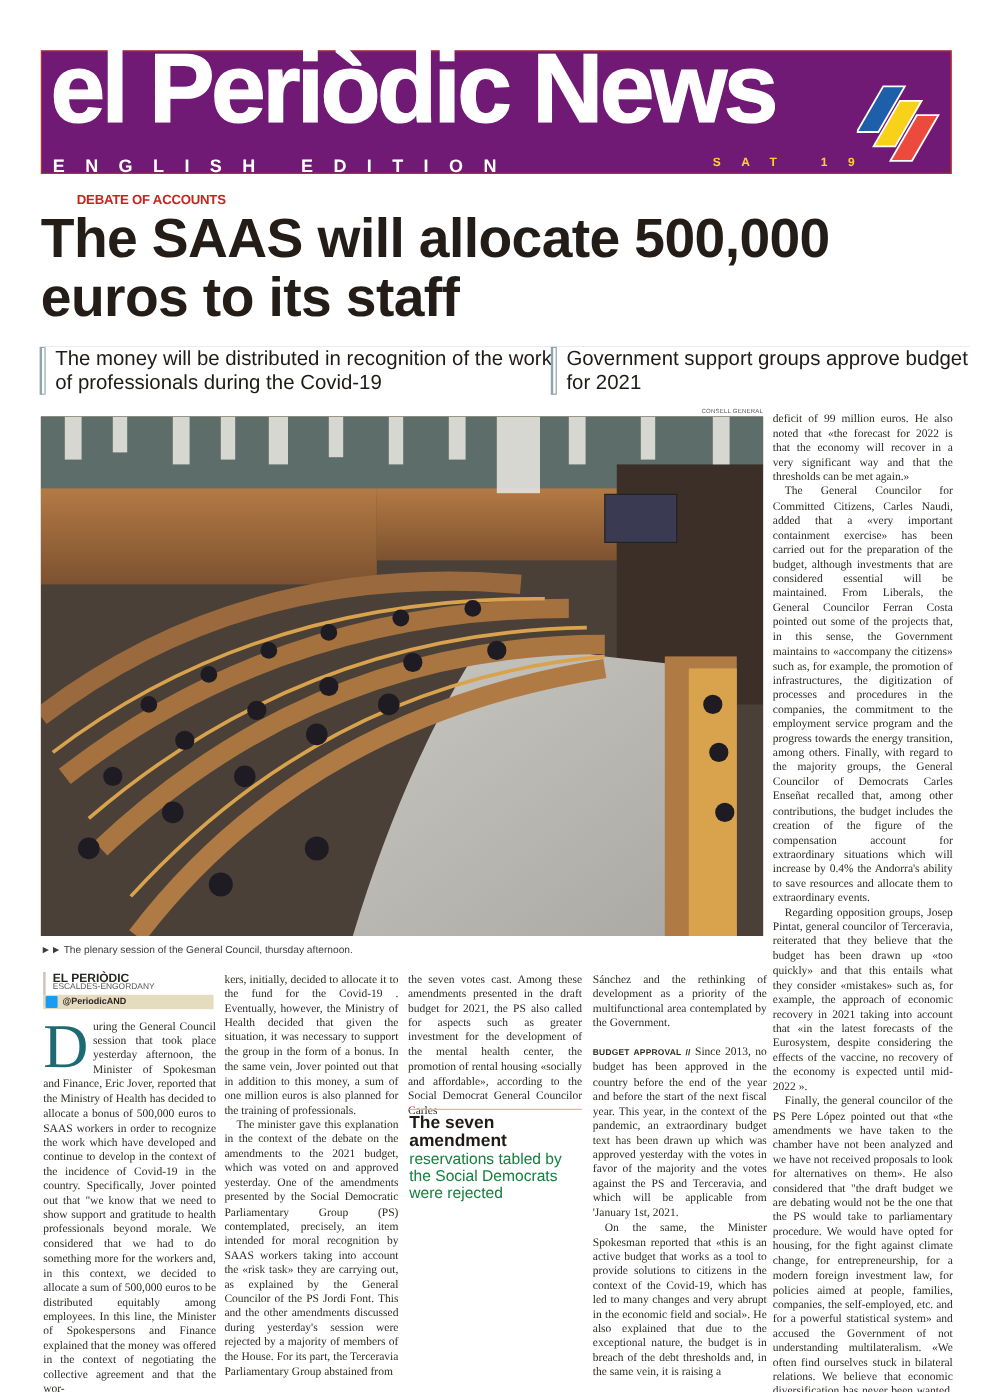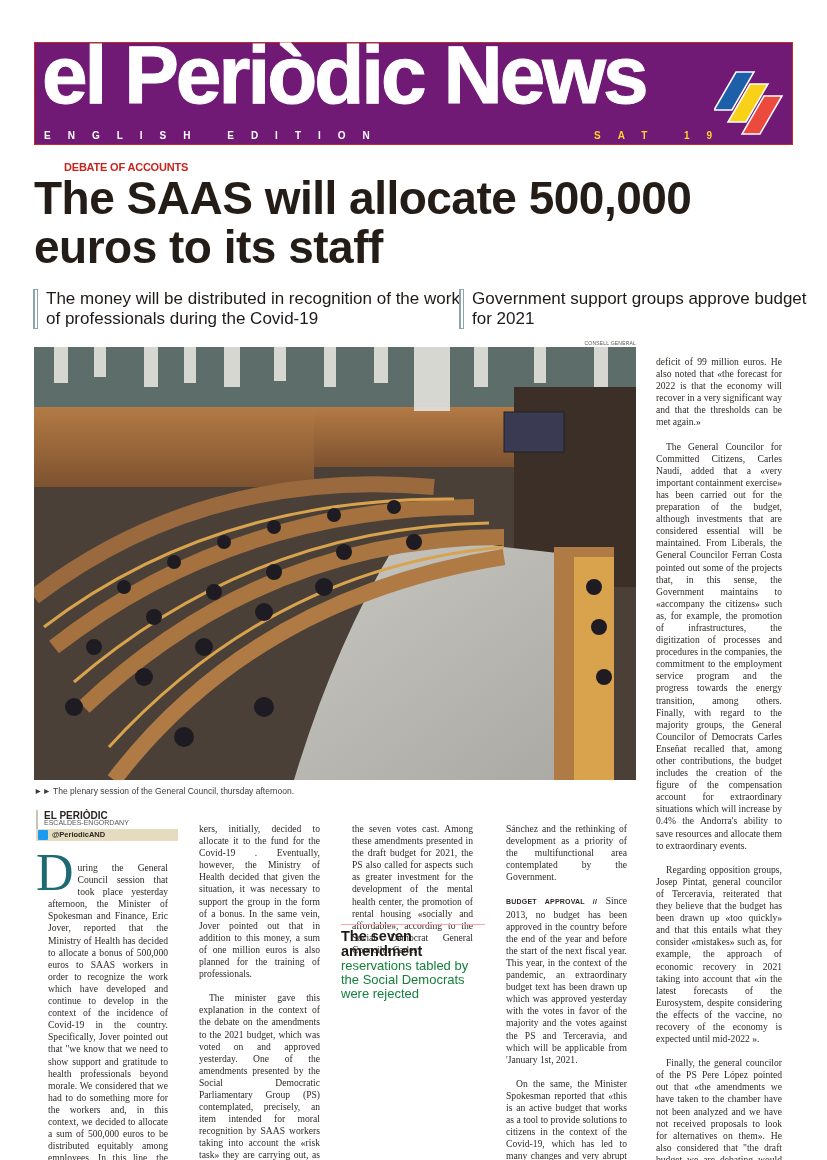--- a/index.html
+++ b/index.html
@@ -2,38 +2,38 @@
 <html><head>
 <meta charset="utf-8">
 <style>
   html, body { margin:0; padding:0; background:#ffffff; }
   body { width:827px; height:1160px; position:relative; overflow:hidden; font-family:"Liberation Serif", serif; color:#2a2522; }
   .abs { position:absolute; }
 
   
   .masthead { left:34px; top:42px; width:759px; height:103px; background:#701a75; box-shadow: inset 0 0 0 1px #c22c22; }
   .logo-text { left:8px; top:-8px; font-family:"Liberation Sans", sans-serif; font-weight:bold; font-size:82px; letter-spacing:-3px; color:#ffffff; white-space:nowrap; line-height:1; -webkit-text-stroke:1px #ffffff; }
-  .edition { left:10px; top:88px; font-family:"Liberation Sans", sans-serif; font-weight:bold; font-size:10px; letter-spacing:17px; color:#ffffff; white-space:nowrap; }
+  .edition { left:10px; top:88px; font-family:"Liberation Sans", sans-serif; font-weight:bold; font-size:15px; letter-spacing:17px; color:#ffffff; white-space:nowrap; }
   .date { left:560px; top:88px; font-family:"Liberation Sans", sans-serif; font-weight:bold; font-size:10px; letter-spacing:17px; color:#ffd12b; white-space:nowrap; }
   .stripes { left:680px; top:28px; width:72px; height:72px; }
 
   .section-label { left:36px; top:161px; font-family:"Liberation Sans", sans-serif; font-weight:bold; font-size:11px; color:#c8241e; letter-spacing:-0.2px;padding-left:28px; }
   .headline { left:34px; top:174px; width:760px; font-family:"Liberation Sans", sans-serif; font-weight:bold; font-size:46px; line-height:49px; color:#231c17; letter-spacing:-0.5px; }
 
   .subhead { top:289px; font-family:"Liberation Sans", sans-serif; font-size:17px; line-height:20px; color:#1f1a17; padding-left:8px; border-left:1px solid #8fa5ad; box-shadow: -3px 0 0 -1px #fff, -4px 0 0 0 #8fa5ad; }
   .subhead.left { left:37px; width:420px; }
   .subhead.right { left:463px; width:340px; }
 
   .photo-credit { left:560px; top:340px; width:76px; text-align:right; font-family:"Liberation Sans", sans-serif; font-size:5px; color:#555; letter-spacing:0.2px; }
   .photo { left:34px; top:347px; width:602px; height:433px; background:#6d5e4c; overflow:hidden; }
   .caption { left:34px; top:786px; font-family:"Liberation Sans", sans-serif; font-size:8.5px; color:#3b3b3b; white-space:nowrap; }
 
   
   .col { font-size:9.6px; line-height:12.1px; text-align:justify; hyphens:auto; color:#2e2926; }
-  .col p { margin:12px; text-indent:10px; }
+  .col p { margin:0; text-indent:10px; }
   .col p.noindent { text-indent:0; }
 
   .right-col { left:644px; top:344px; width:150px; }
   .col1 { left:36px; top:850px; width:144px; }
   .col2 { left:187px; top:811px; width:145px; }
   .col3 { left:340px; top:811px; width:145px; }
   .col4 { left:494px; top:811px; width:145px; }
 
   .byline { left:36px; top:810px; width:142px; }
   .byline-bar { position:absolute; left:0; top:0; width:2px; height:28px; background:#c9c3b8; }

